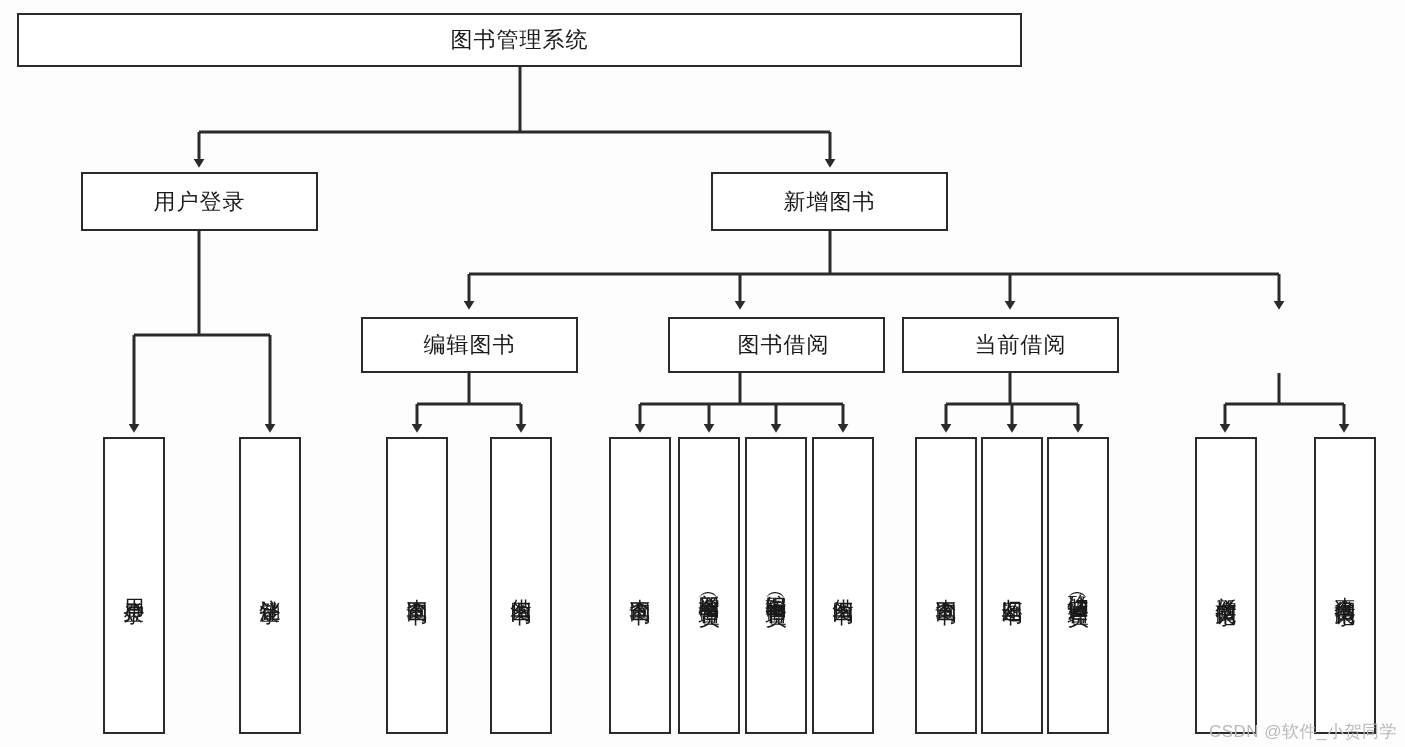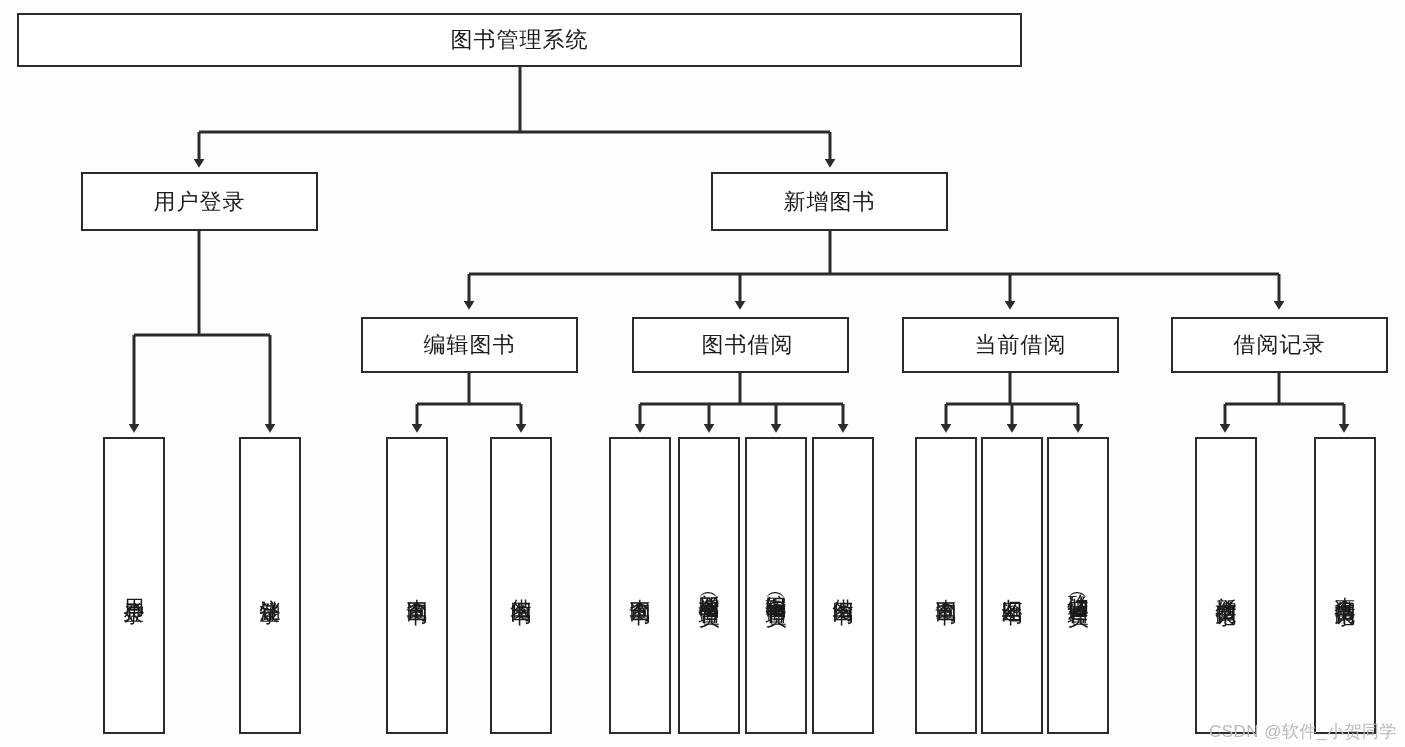--- a/index.html
+++ b/index.html
@@ -127,28 +127,25 @@
   <div class="node horiz" style="left:81px; top:172px; width:237px; height:59px;">
     <span class="label">用户登录</span>
   </div>
   <div class="node horiz" style="left:711px; top:172px; width:237px; height:59px;">
     <span class="label">新增图书</span>
   </div>
 
   <div class="node horiz" style="left:361px; top:317px; width:217px; height:56px;">
     <span class="label">编辑图书</span>
   </div>
-  <div class="node horiz" style="left:632px; top:317px; width:217px; height:56px;padding-left:14px;">
+  <div class="node horiz" style="left:668px; top:317px; width:217px; height:56px;padding-left:14px;">
     <span class="label">图书借阅</span>
   </div>
   <div class="node horiz" style="left:902px; top:317px; width:217px; height:56px;padding-left:20px;">
     <span class="label">当前借阅</span>
-  </div>
-  <div class="node horiz" style="left:1171px; top:317px; width:217px; height:56px;">
-    <span class="label">借阅记录</span>
   </div>
 
   <div class="node vert" style="left:103px; top:437px; width:62px; height:297px;">
     <span class="label">用户登录</span>
   </div>
   <div class="node vert" style="left:239px; top:437px; width:62px; height:297px;">
     <span class="label">注销登录</span>
   </div>
 
   <div class="node vert" style="left:386px; top:437px; width:62px; height:297px;">

